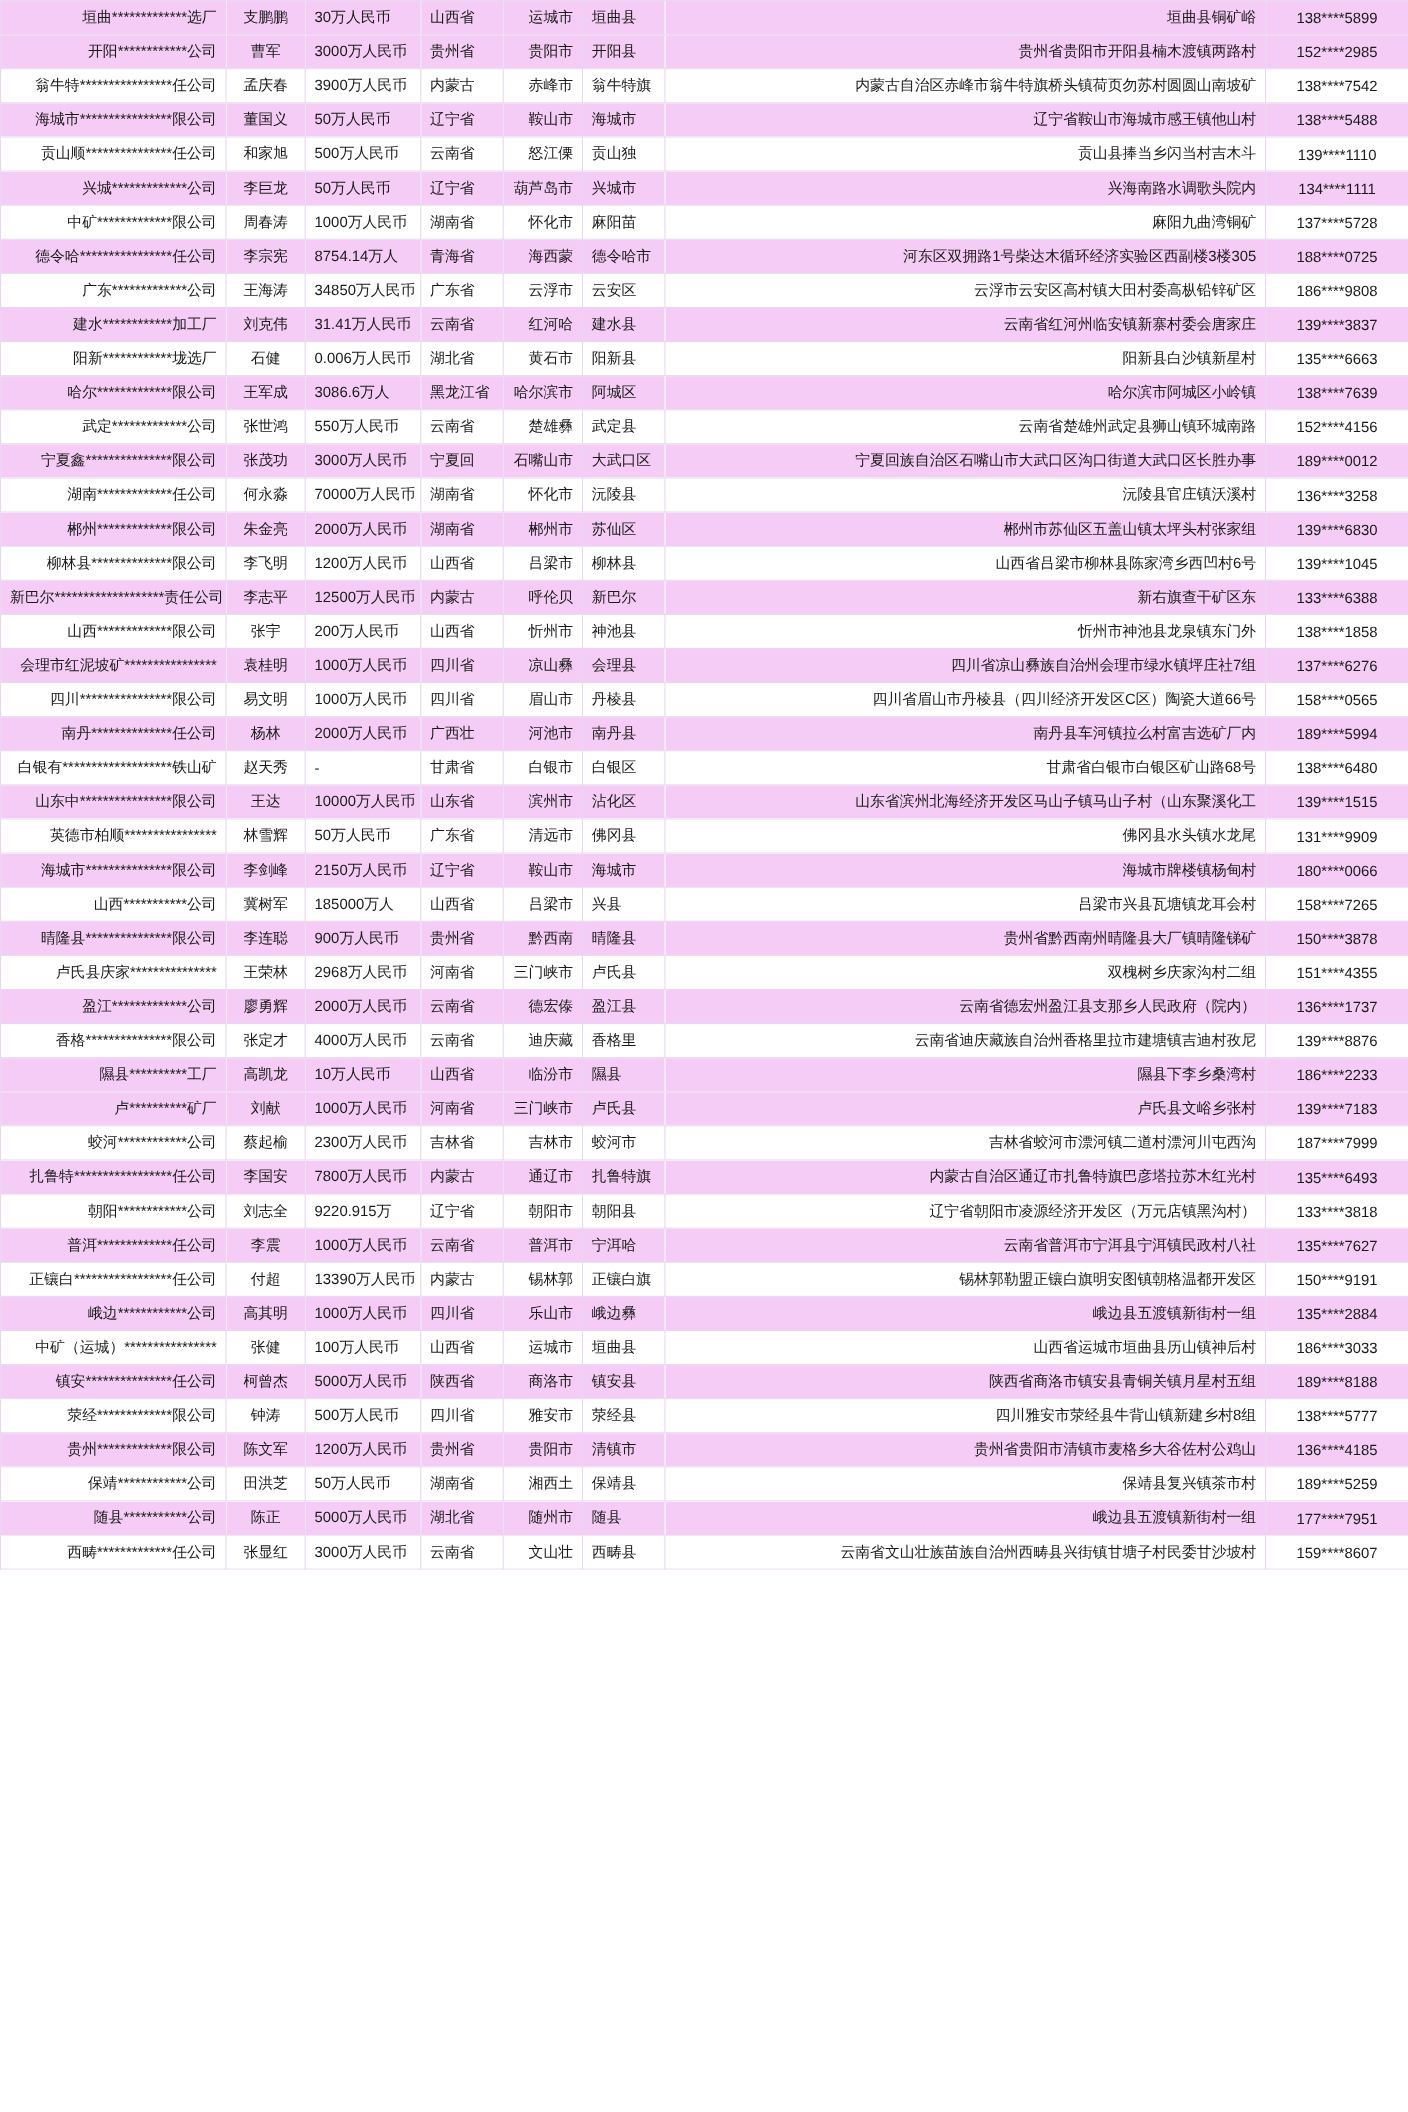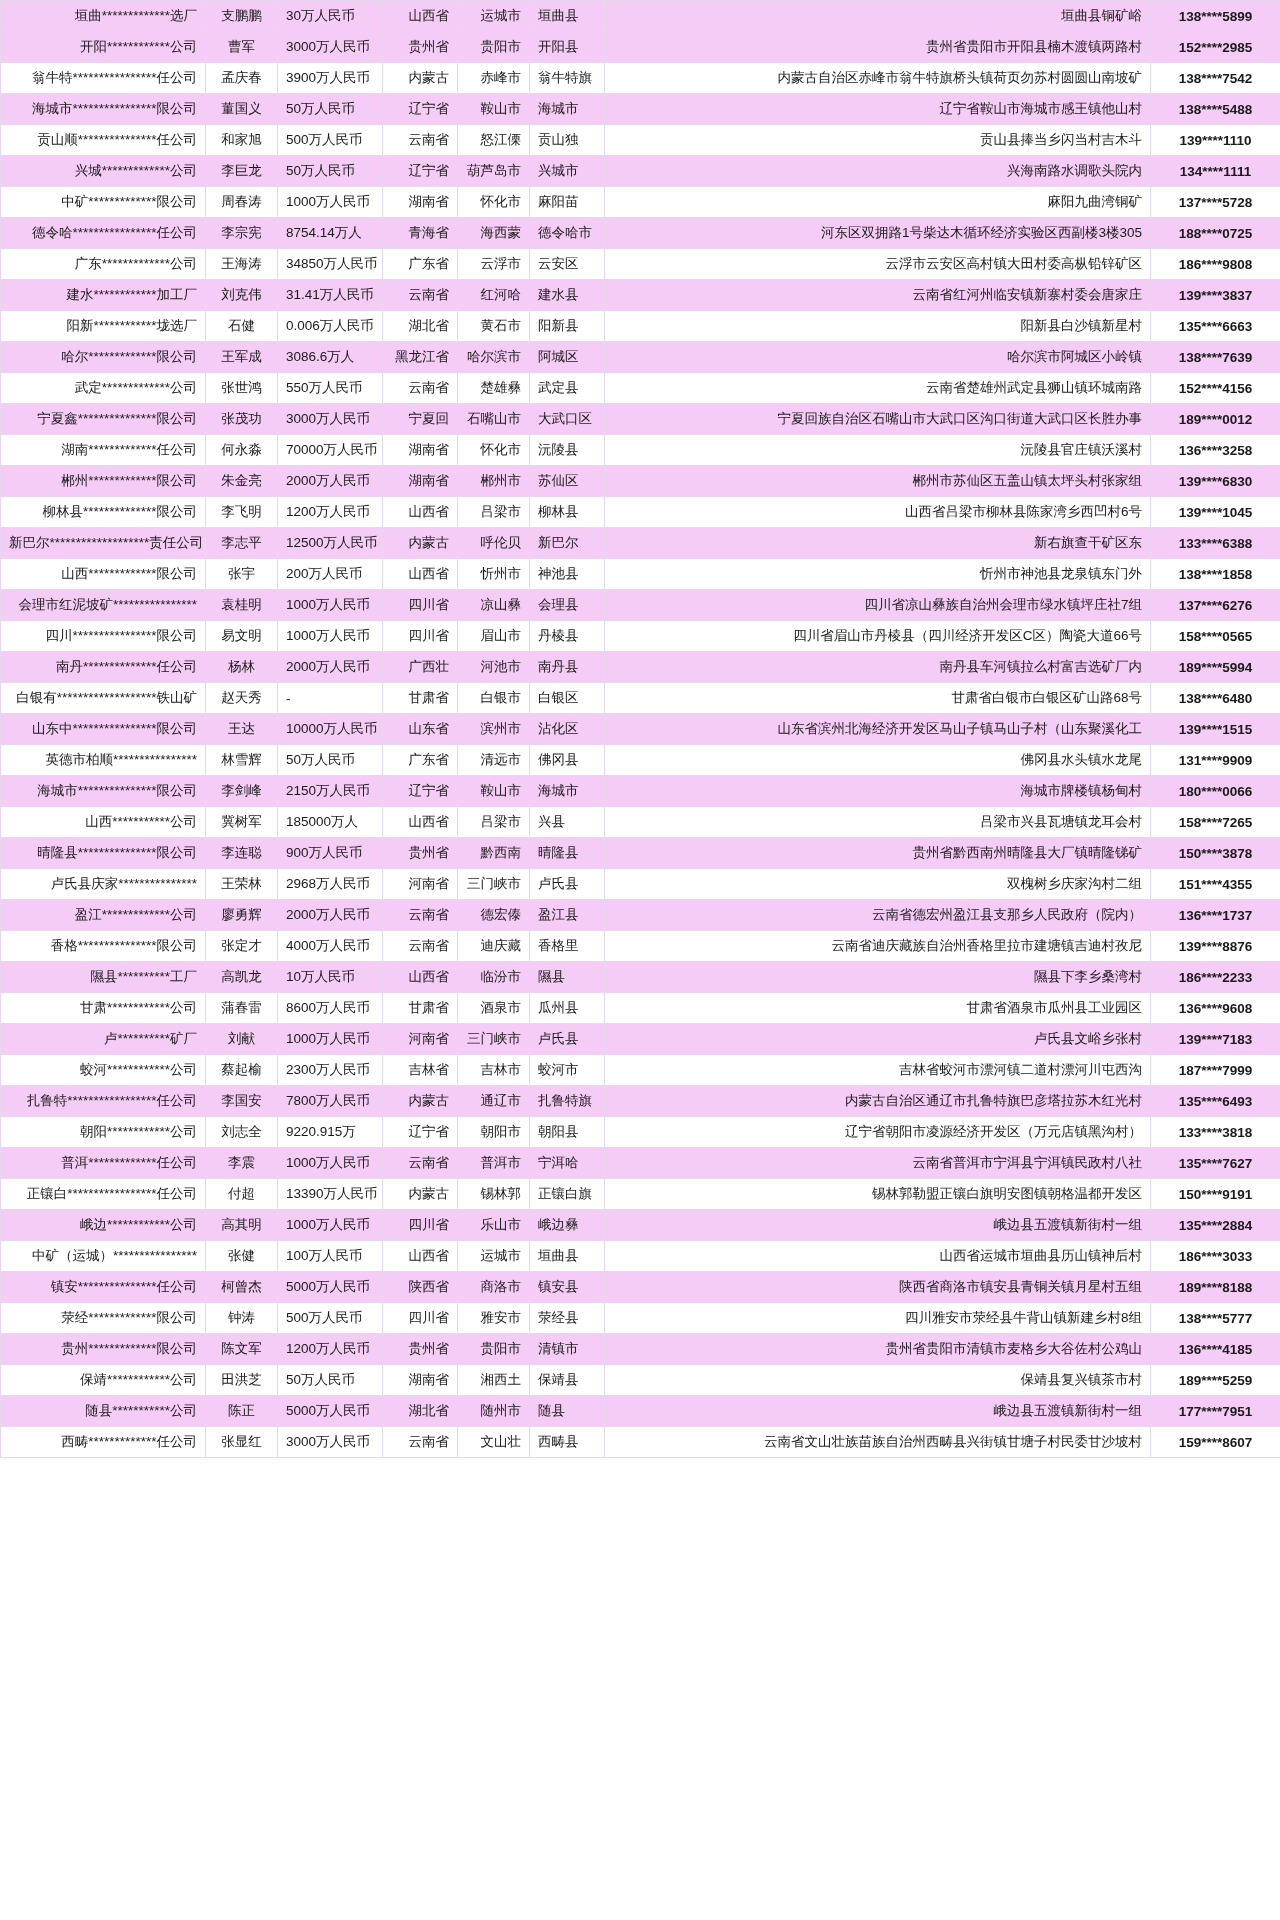--- a/index.html
+++ b/index.html
@@ -39,25 +39,25 @@
   col.c-capital  { width: 105px; }
   col.c-province { width: 75px; }
   col.c-city     { width: 72px; }
   col.c-county   { width: 75px; }
   col.c-address  { width: 546px; }
   col.c-phone    { width: 130px; }
 
   td.col-name     { text-align: right; }
   td.col-person   { text-align: center; }
   td.col-capital  { }
-  td.col-province { text-align: right; }
+  td.col-province { text-align: left; }
   td.col-city     { text-align: right; }
   td.col-county   { }
   td.col-address  { text-align: right; }
-  td.col-phone    { text-align: center; font-weight: bold; }
+  td.col-phone    { text-align: center; }
 </style>
 </head>
 <body>
 
 <table class="company-table">
   <colgroup>
     <col class="c-name">
     <col class="c-person">
     <col class="c-capital">
     <col class="c-province">
@@ -380,30 +380,20 @@
       <tr class="row-odd">
         <td class="col-name">隰县**********工厂</td>
         <td class="col-person">高凯龙</td>
         <td class="col-capital">10万人民币</td>
         <td class="col-province">山西省</td>
         <td class="col-city">临汾市</td>
         <td class="col-county">隰县</td>
         <td class="col-address">隰县下李乡桑湾村</td>
         <td class="col-phone">186****2233</td>
       </tr>
-      <tr class="row-even">
-        <td class="col-name">甘肃************公司</td>
-        <td class="col-person">蒲春雷</td>
-        <td class="col-capital">8600万人民币</td>
-        <td class="col-province">甘肃省</td>
-        <td class="col-city">酒泉市</td>
-        <td class="col-county">瓜州县</td>
-        <td class="col-address">甘肃省酒泉市瓜州县工业园区</td>
-        <td class="col-phone">136****9608</td>
-      </tr>
       <tr class="row-odd">
         <td class="col-name">卢**********矿厂</td>
         <td class="col-person">刘献</td>
         <td class="col-capital">1000万人民币</td>
         <td class="col-province">河南省</td>
         <td class="col-city">三门峡市</td>
         <td class="col-county">卢氏县</td>
         <td class="col-address">卢氏县文峪乡张村</td>
         <td class="col-phone">139****7183</td>
       </tr>

